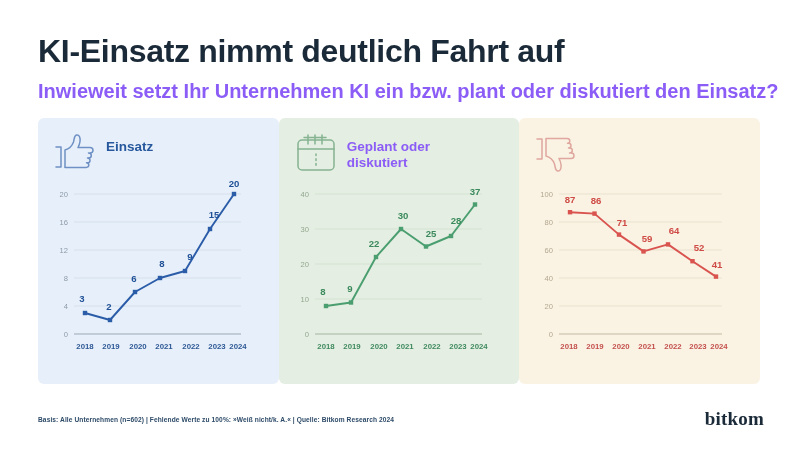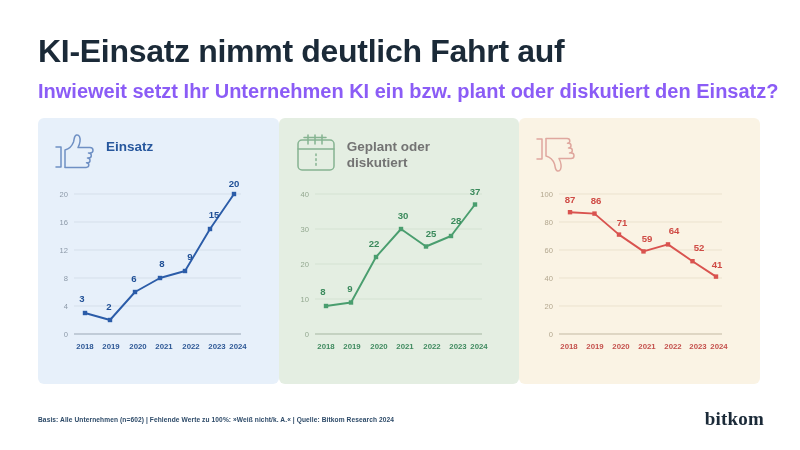--- a/index.html
+++ b/index.html
@@ -75,21 +75,21 @@
   }
   .panel-icon svg { display: block; }
   .panel-title {
     font-size: 13.5px;
     font-weight: bold;
     line-height: 1.18;
     padding-top: 9px;
     max-width: 140px;
   }
   .panel.blue  .panel-title { color: #27579d; }
-  .panel.green .panel-title { color: #737373; }
+  .panel.green .panel-title { color: #8b5cf6; }
   .panel.red   .panel-title { color: #d9534f; }
 
   .plot {
     position: absolute;
     left: 0;
     top: 62px;
     width: 226px;
     height: 204px;
   }
   .plot svg { display: block; }

